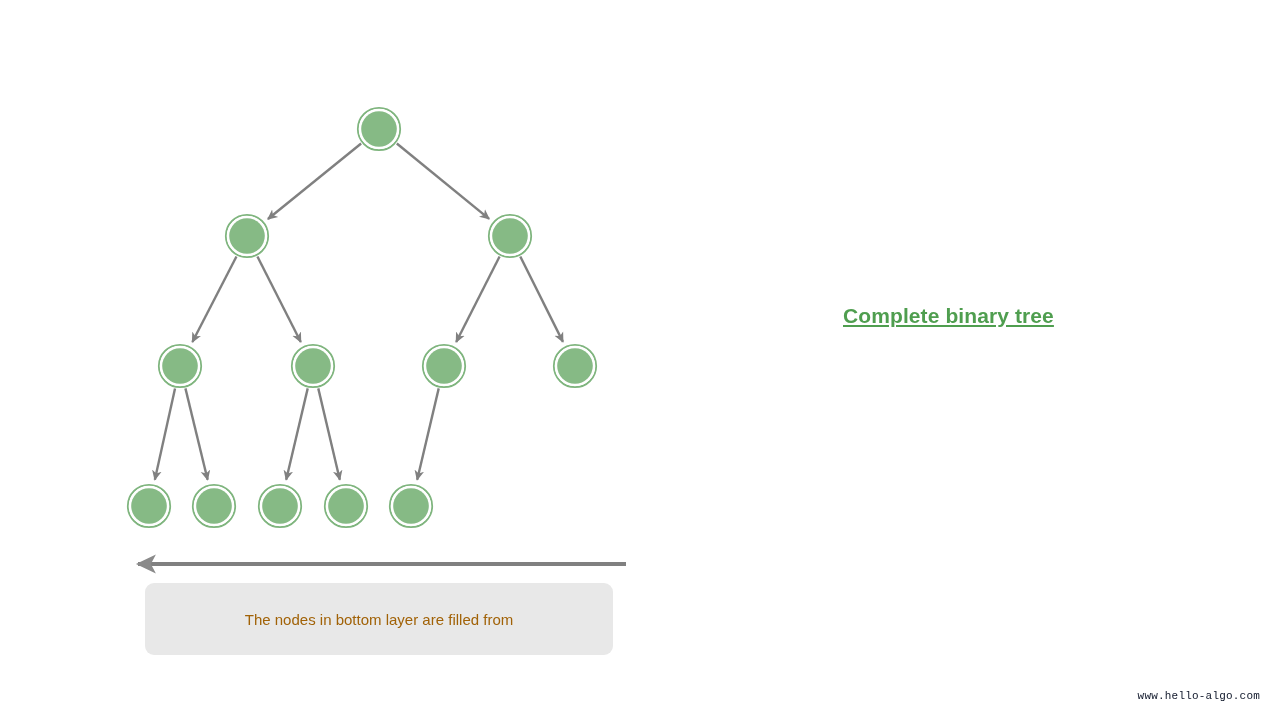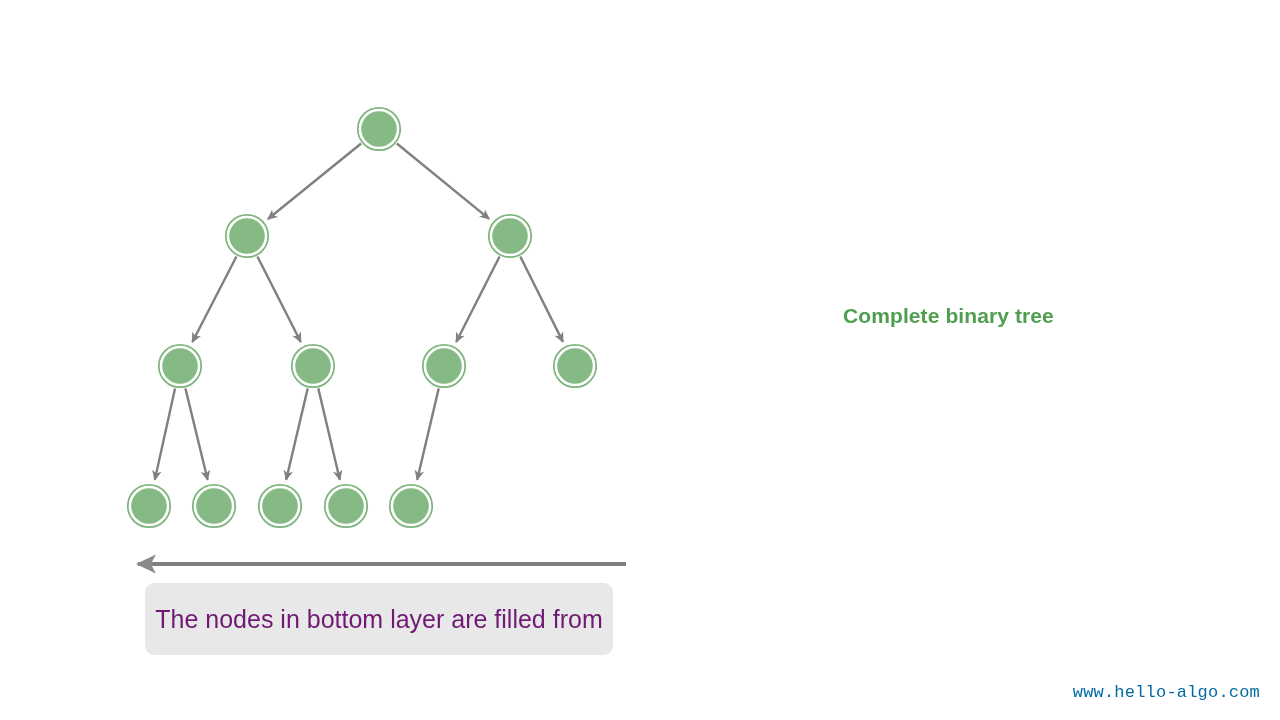--- a/index.html
+++ b/index.html
@@ -44,33 +44,33 @@
     width: 468px;
     height: 72px;
     background: #e8e8e8;
     border-radius: 9px;
     display: flex;
     align-items: center;
     justify-content: center;
   }
   .caption-text {
     font-family: "Liberation Sans", sans-serif;
-    font-size: 25px;
+    font-size: 15px;
     line-height: 27px;
-    color: #701a75;
+    color: #a16207;
     text-align: center;
     padding: 0 10px;
   }
   .watermark {
     position: absolute;
     right: 20px;
     bottom: 18px;
     font-family: "Liberation Mono", "DejaVu Sans Mono", monospace;
-    font-size: 17px;
-    color: #0369a1;
+    font-size: 11px;
+    color: #0f172a;
     letter-spacing: 0.2px;
     white-space: nowrap;
   }
 </style>
 </head>
 <body>
 
 <div id="stage">
 
   <svg id="tree-canvas" viewBox="0 0 1280 720">
@@ -157,21 +157,21 @@
           <circle cx="411" cy="506" r="19" fill="none" stroke="#ffffff" stroke-width="2.2"></circle>
           <circle cx="411" cy="506" r="17.8" fill="#86ba85"></circle>
         </g>
       </g>
 
     <g>
       <line id="fill-arrow-line" x1="626" y1="564" x2="138" y2="564" stroke="#808080" stroke-width="4" stroke-linecap="butt" marker-end="url(#arrow-head-flat)"></line>
     </g>
   </svg>
 
-  <div class="title-label" style="left:843px; top:304px;">Complete binary tree</div>
+  <div class="title-label" style="left:843px; top:304px;text-decoration:underline;">Complete binary tree</div>
 
   <div class="caption-box">
     <div class="caption-text">
       <span>The nodes in bottom layer are filled from</span><br>
     </div>
   </div>
 
   <div class="watermark">www.hello-algo.com</div>
 
 </div>

